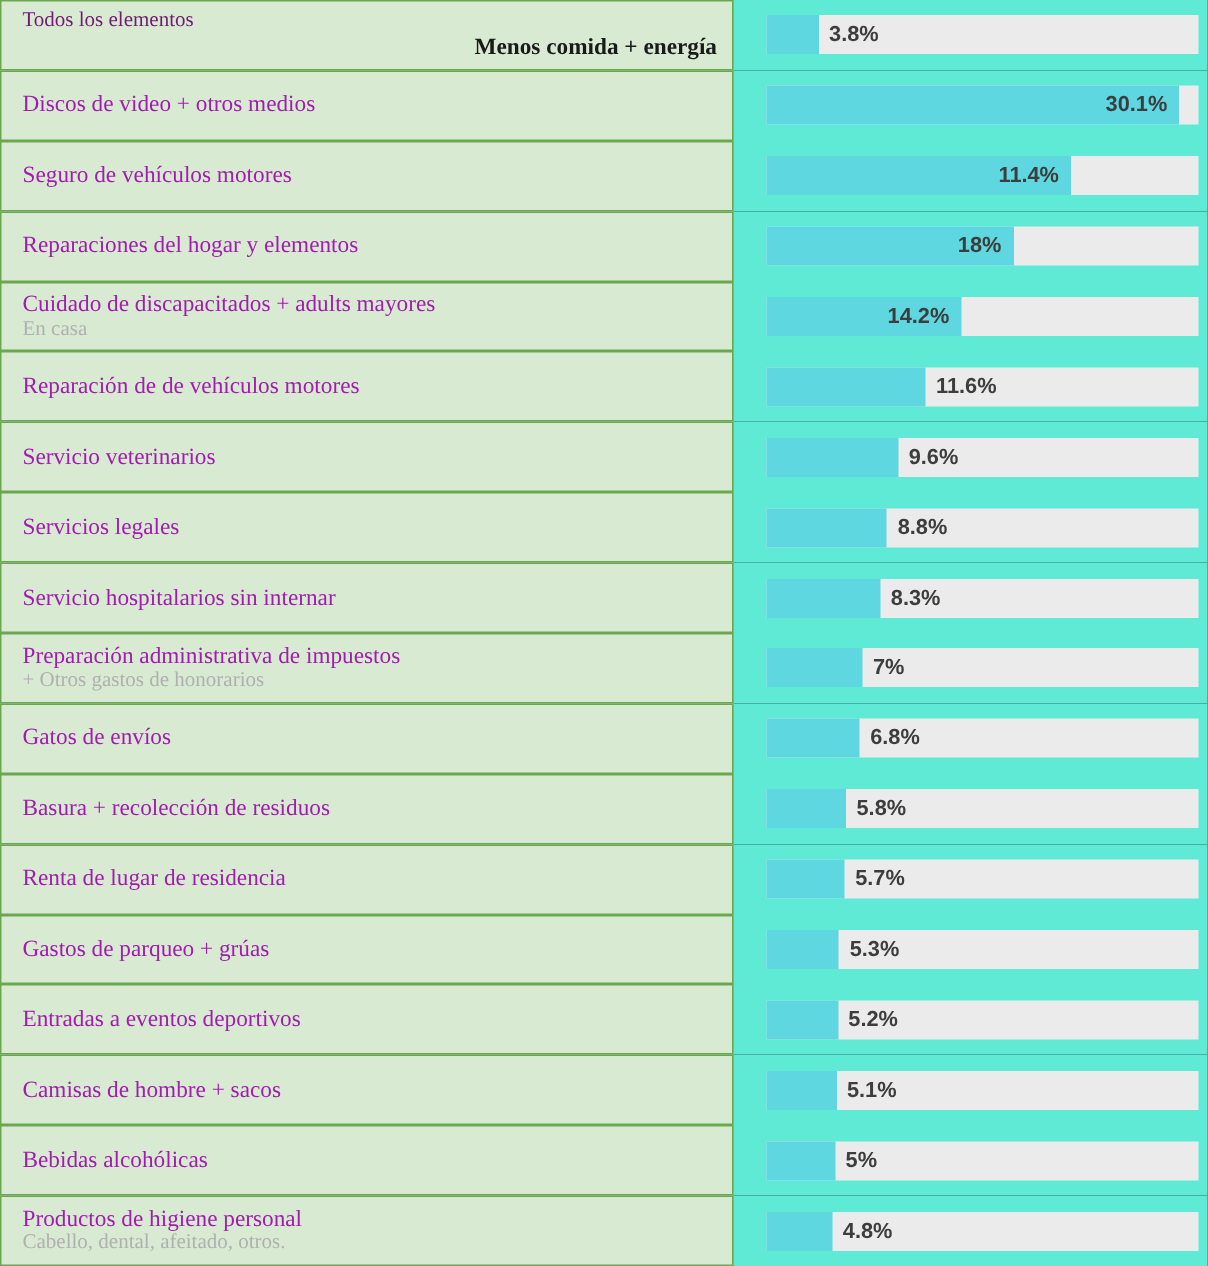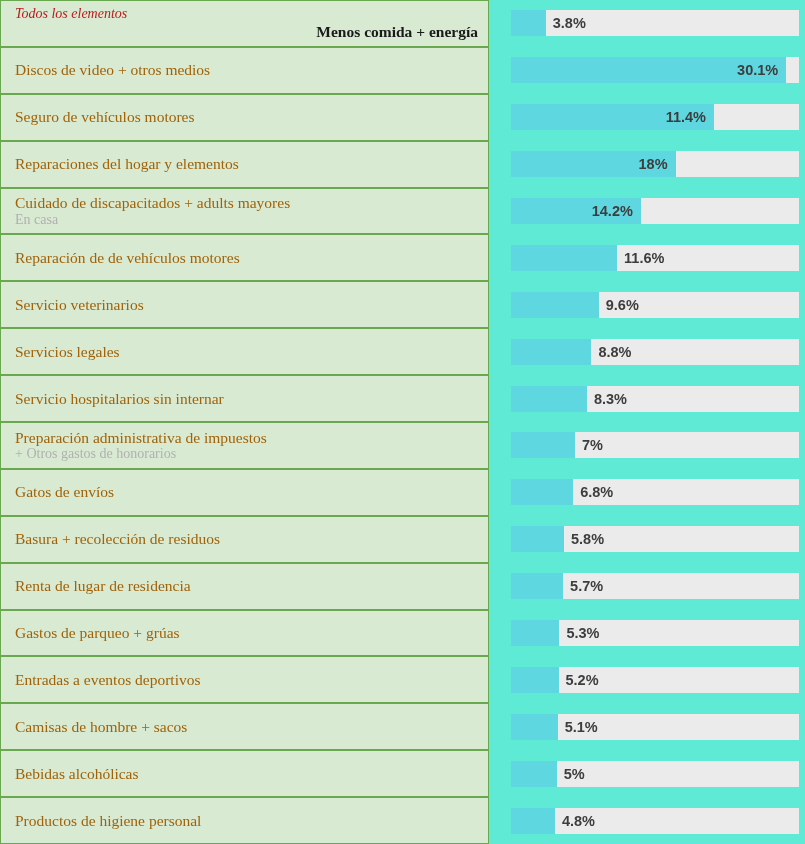--- a/index.html
+++ b/index.html
@@ -43,39 +43,38 @@
     border-bottom-width: 1px;
     display: flex;
     flex-direction: column;
     justify-content: center;
     padding: 2px 10px 2px 14px;
     overflow: hidden;
   }
   .label-main {
     font-family: "Liberation Serif", serif;
     font-size: 15.5px;
-    color: #a16207;
+    color: #a21caf;
     line-height: 1.15;
     white-space: nowrap;
   }
   .label-sub {
     font-family: "Liberation Serif", serif;
     font-size: 14px;
     color: #b0b0b0;
     line-height: 1.15;
     white-space: nowrap;
   }
   .row.first .label-main {
     font-weight: bold;
     color: #1a1a1a;
     text-align: right;
   }
   .row.first .label-sub {
-    color: #b91c1c;
-    font-style: italic;
+    color: #701a75;
   }
   .bar-cell {
     flex: 1 1 auto;
     background: #5eead4;
     position: relative;
     display: flex;
     align-items: center;
     padding-left: 22px;
     padding-right: 6px;
   }
@@ -297,20 +296,21 @@
         <div class="bar-cell">
           <div class="track">
             <div class="bar" style="width: 15.873%;"></div>
             <div class="bar-value">5%</div>
           </div>
         </div>
       </div>
       <div class="row">
         <div class="label-cell">
           <div class="label-main">Productos de higiene personal</div>
+          <div class="label-sub">Cabello, dental, afeitado, otros.</div>
         </div>
         <div class="bar-cell">
           <div class="track">
             <div class="bar" style="width: 15.2381%;"></div>
             <div class="bar-value">4.8%</div>
           </div>
         </div>
       </div>
     </div>
 </div>

